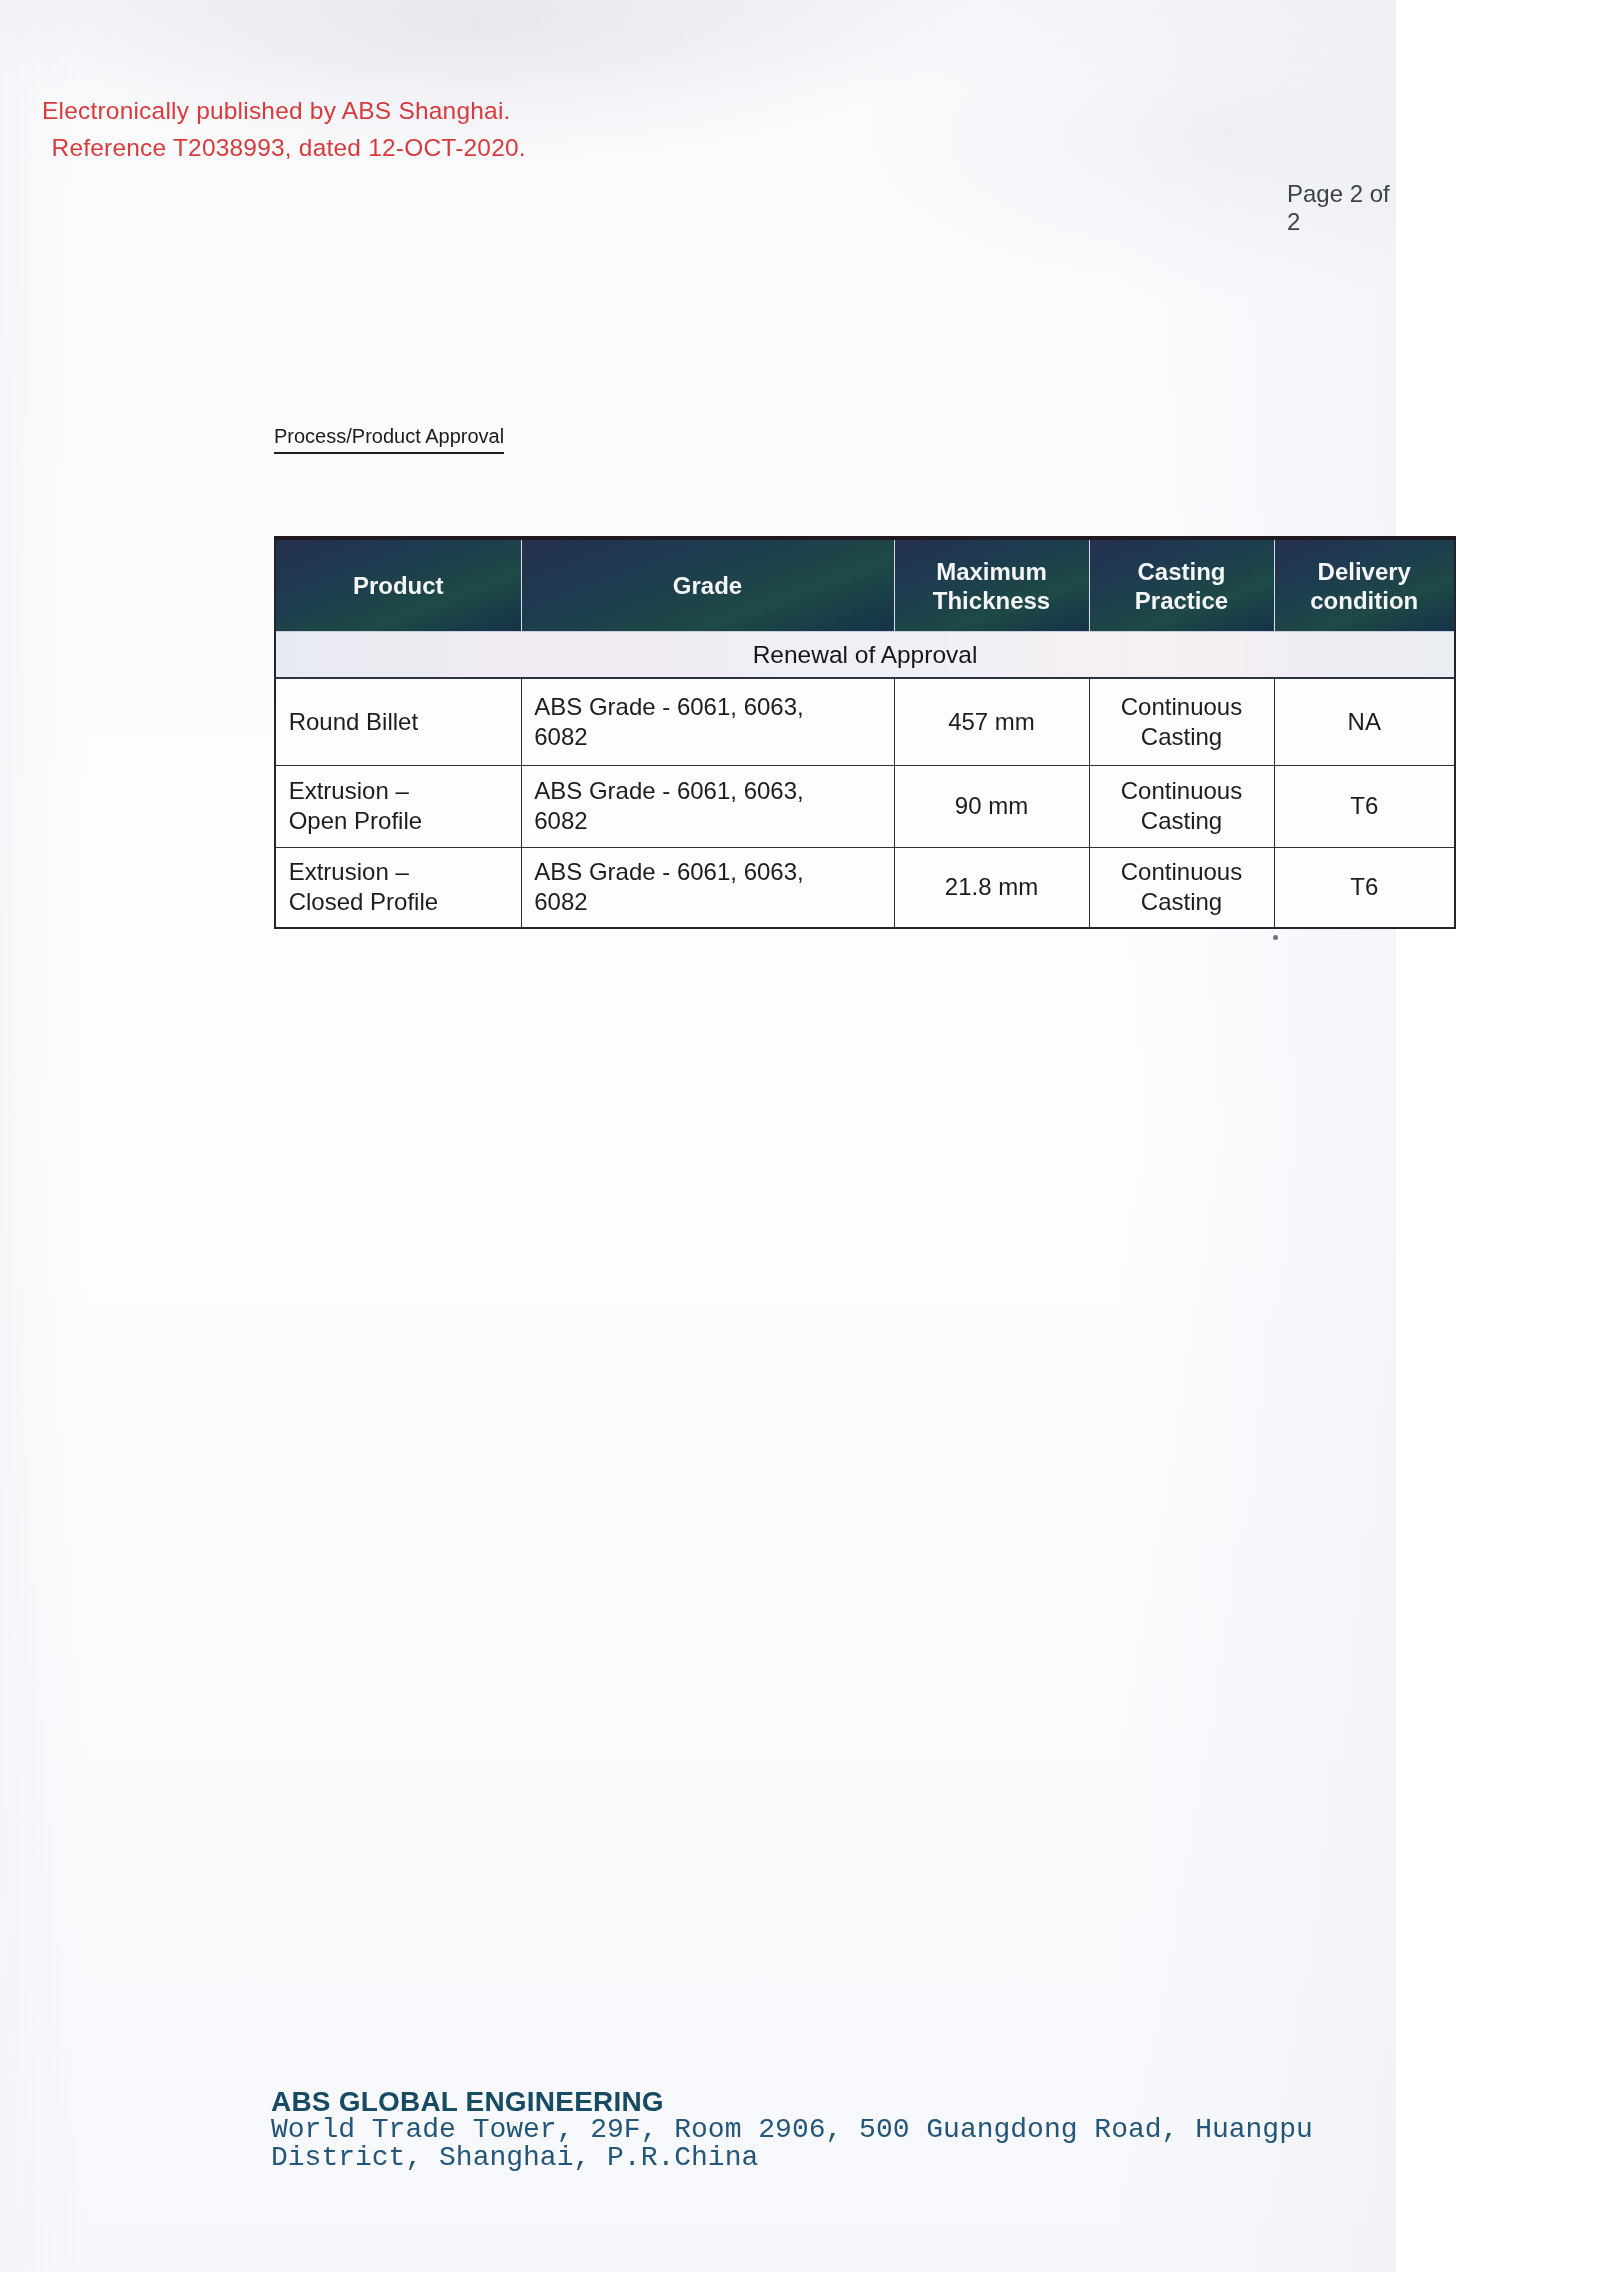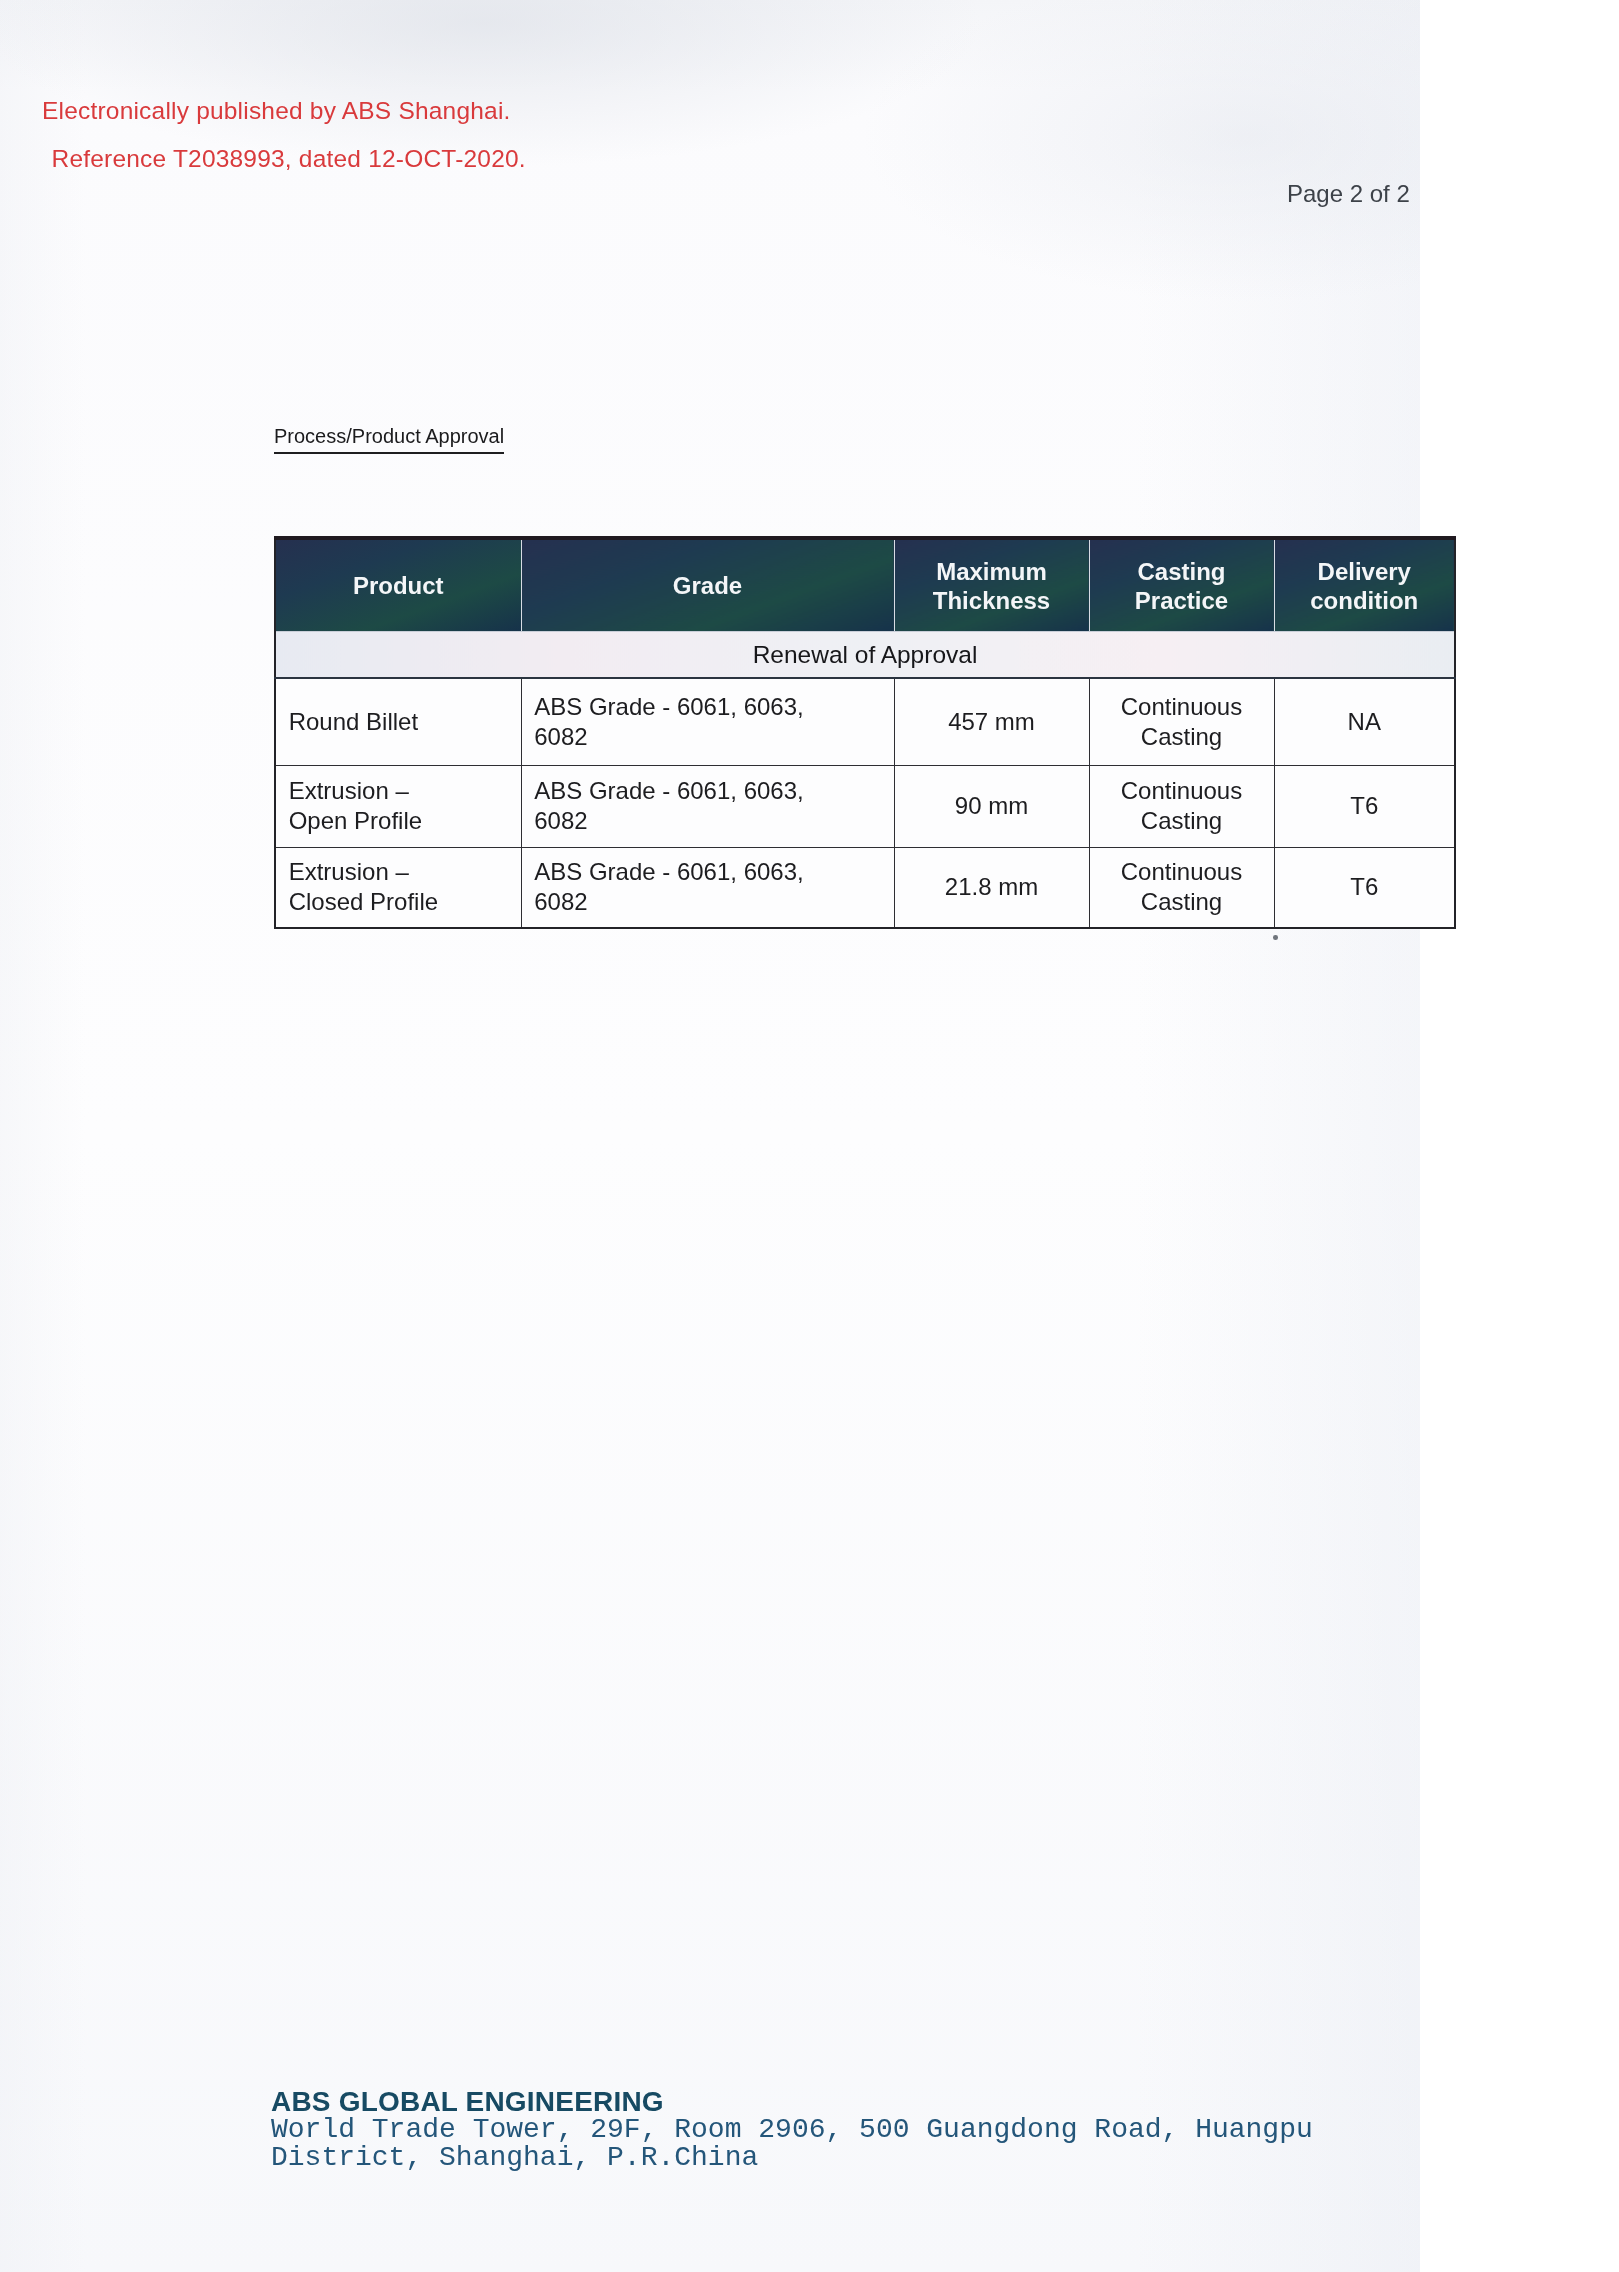--- a/index.html
+++ b/index.html
@@ -9,30 +9,29 @@
     font-family: "Liberation Sans", "DejaVu Sans", sans-serif;
   }
   .paper {
     position: relative;
     width: 1396px; height: 2273px;
     background:
       radial-gradient(ellipse 712px 206px at 34% 1%, rgba(216,220,228,0.55) 0%, rgba(216,220,228,0) 70%),
       radial-gradient(ellipse 554px 237px at 88% 6%, rgba(222,226,234,0.40) 0%, rgba(222,226,234,0) 70%),
       linear-gradient(90deg, rgba(235,237,242,0.35) 0%, rgba(255,255,255,0) 6%, rgba(255,255,255,0) 80%, rgba(228,232,240,0.35) 100%),
       linear-gradient(180deg, #f4f5f8 0%, #fbfbfd 4%, #fdfdfe 50%, #f7f8fb 100%);
-    padding-left: 24px;
   }
   
   .stamp {
     position: absolute; left: 42px; top: 92px;
     color: #d93a3c;
     font-size: 24.5px; line-height: 37px;
     letter-spacing: 0.2px;
   }
-  .stamp .l2 { padding-left: 9.5px; margin-top: 11px; }
+  .stamp .l2 { padding-left: 9.5px; }
   
   .page-num {
     position: absolute; left: 1287px; top: 180px;
     color: #3d4249; font-size: 24px;
   }
   
   .section-title {
     position: absolute; left: 274px; top: 425px;
     color: #1b1b1d; font-size: 20px;
     padding-bottom: 4px;

